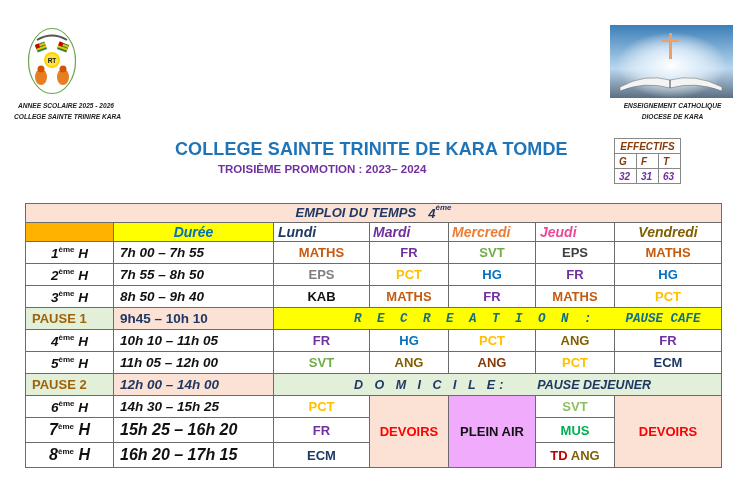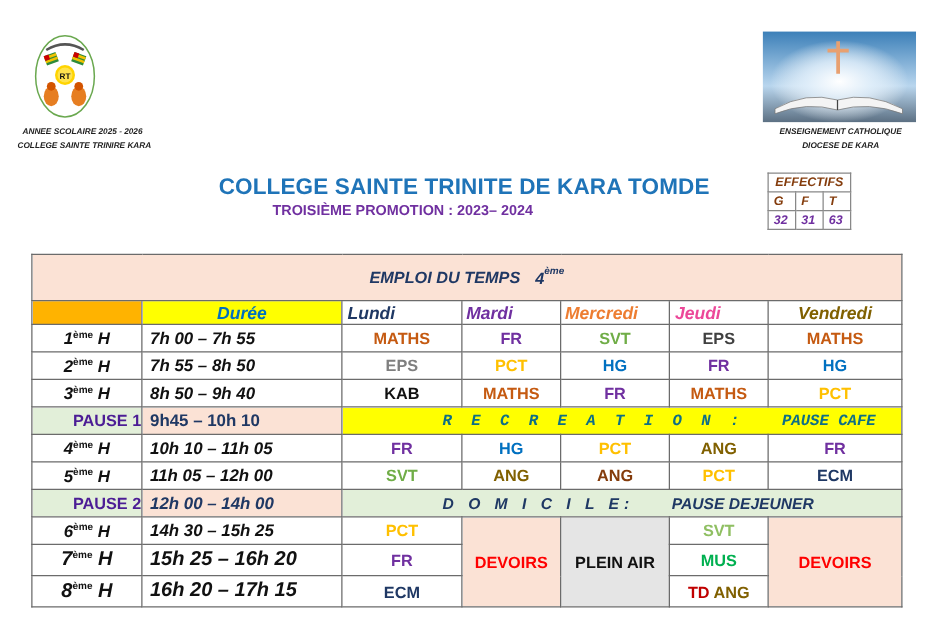--- a/index.html
+++ b/index.html
@@ -19,49 +19,49 @@
   .eff { position: absolute; left: 614px; top: 138px; border-collapse: collapse; }
   .eff td { border: 1px solid #888; font-weight: bold; font-style: italic; font-size: 10px; padding: 0 4px; height: 15px; }
   .eff .eff-title { color: #843c0c; text-align: center; font-size: 10px; }
   .eff .eff-head { color: #843c0c; width: 22px; }
   .eff .eff-val { color: #7030a0; }
 
   table.tt { position: absolute; left: 25px; top: 203px; border-collapse: collapse; table-layout: fixed; width: 696px; }
   table.tt td { border: 1px solid #6b6b6b; font-weight: bold; text-align: center; overflow: hidden; white-space: nowrap; padding: 0; }
   .c0 { width: 88px; } .c1 { width: 160px; } .c2 { width: 96px; } .c3 { width: 79px; } .c4 { width: 87px; } .c5 { width: 79px; } .c6 { width: 107px; }
 
-  .r-title td { background: #fbe2d5; height: 37px; font-style: italic; color: #1f3864; font-size: 13px; }
+  .r-title td { background: #fbe2d5; height: 19px; font-style: italic; color: #1f3864; font-size: 13px; }
   .r-title sup { font-size: 8px; position: relative; top: -2px; }
   .r-title .four { margin-left: 12px; }
   .r-days td { height: 19px; font-style: italic; font-size: 14px; }
   .r-days td.corner { background: #ffb300; }
   .r-days td.duree { background: #ffff00; color: #0070c0; text-align: center; }
   .r-days td.day { text-align: left; padding-left: 4px; }
   .r-days td.day.mardi, .r-days td.day.mercredi { padding-left: 3px; }
 
   .r-hour td { height: 22px; font-size: 13px; }
   .r-hour td.hlabel { font-style: italic; color: #111; font-size: 13.5px; text-align: center; }
   .r-hour td.hlabel sup { font-size: 8px; font-style: normal; }
   .r-hour td.htime { font-style: italic; color: #111; text-align: left; padding-left: 6px; font-size: 13.5px; }
   .r-hour.big td.hlabel, .r-hour.big td.htime { font-size: 16px; }
   .r-hour.big { }
   .r-hour.big td { height: 25px; }
 
   .r-pause td { height: 22px; font-size: 13px; }
-  .r-pause td.plabel { background: #e2efd9; color: #4c1d95; text-align: right; padding-left: 6px; }
+  .r-pause td.plabel { background: #e2efd9; color: #a16207; text-align: left; padding-left: 6px; }
   .r-pause td.ptime { background: #fbe2d5; color: #1f3864; text-align: left; padding-left: 6px; font-size: 13.5px; }
   .r-pause td.ptime.ital { font-style: italic; }
   .r-pause td.pspan { font-style: italic; color: #0e6f86; font-size: 12.5px; text-align: left; }
   .r-pause.p1 td.pspan { background: #ffff00; padding-left: 80px; font-family: Liberation Mono, monospace; }
   .r-pause.p2 td.pspan { background: #e2efd9; color: #1f3864; padding-left: 80px; }
   .pspan .spaced { letter-spacing: 4px; }
   .pspan .gap { display: inline-block; width: 30px; }
 
   td.devoirs { background: #fbe2d5; color: #ff0000; font-size: 13px; }
-  td.plein { background: #e5e5e5; color: #111; font-size: 13px; }
+  td.plein { background: #f0abfc; color: #111; font-size: 13px; }
 
   .s-maths { color: #c55a11; }
   .s-eps { color: #7f7f7f; }
   .s-kab { color: #111; }
   .s-fr { color: #7030a0; }
   .s-pct { color: #ffc000; }
   .s-svt { color: #70ad47; }
   .s-hg { color: #0070c0; }
   .s-ang { color: #806000; }
   .s-ecm { color: #1f3864; }

